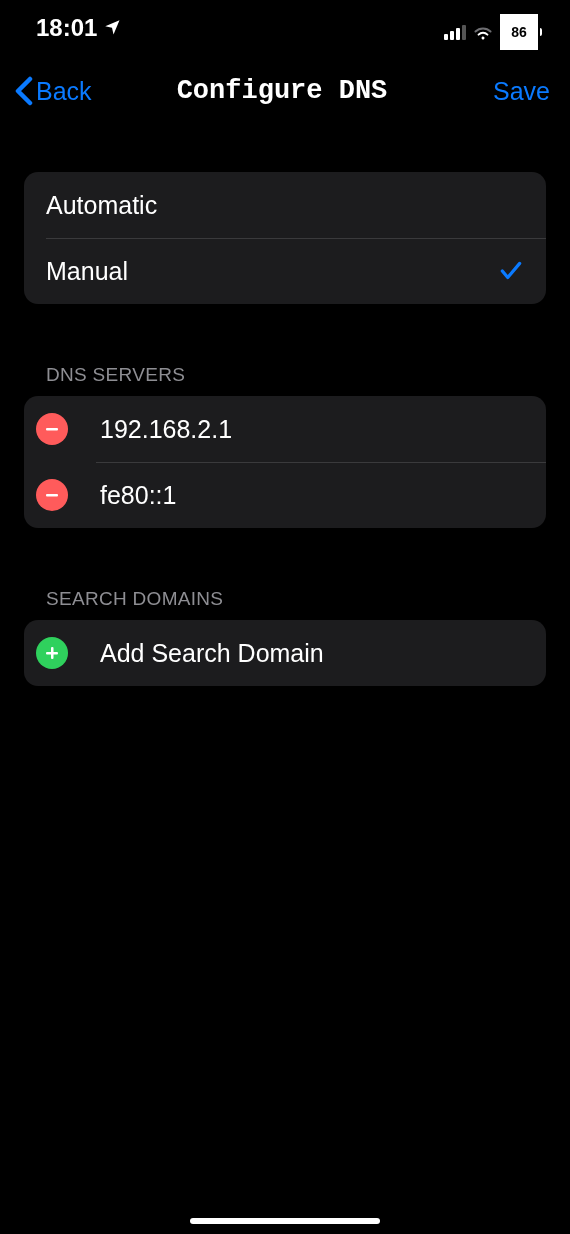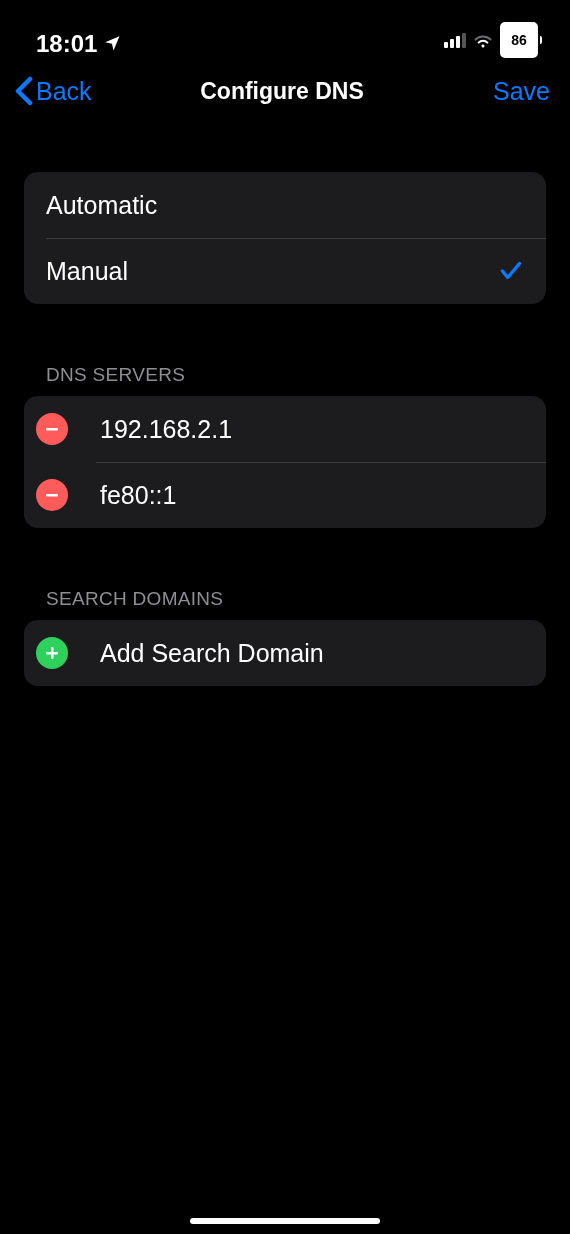--- a/index.html
+++ b/index.html
@@ -13,21 +13,21 @@
       width: 570px;
       height: 1234px;
       background: #000000;
       color: #ffffff;
       position: relative;
       overflow: hidden;
     }
     .status-bar {
       display: flex;
       justify-content: space-between;
-      align-items: flex-end;
+      align-items: flex-start;
       padding: 14px 28px 0 36px;
       height: 58px;
     }
     .status-left {
       display: flex;
       align-items: center;
       gap: 6px;
       font-size: 24px;
       font-weight: 600;
     }
@@ -54,21 +54,21 @@
     .wifi-icon svg { display: block; }
     .battery {
       display: inline-flex;
       align-items: center;
       gap: 2px;
     }
     .battery-body {
       width: 38px;
       height: 20px;
       border: 2px solid #fff;
-      border-radius: 5px;
+      border-radius: 0;
       padding: 16px;
       display: flex;
       align-items: center;
       justify-content: center;
       position: relative;
       background: #fff;
     }
     .battery-text {
       font-size: 14px;
       font-weight: 700;
@@ -90,25 +90,26 @@
     .back-button {
       display: flex;
       align-items: center;
       color: #0a7aff;
       font-size: 25px;
       gap: 2px;
       min-width: 100px;
     }
     .back-chevron svg { display: block; }
     .nav-title {
-      font-size: 23px;
+      font-size: 27px;
       font-weight: 600;
       color: #fff;
       text-align: center;
       flex: 1;
+      font-family: Liberation Mono, monospace;
     }
     .save-button {
       color: #0a7aff;
       font-size: 25px;
       min-width: 100px;
       text-align: right;
     }
     .content {
       padding: 42px 24px 0 24px;
     }

